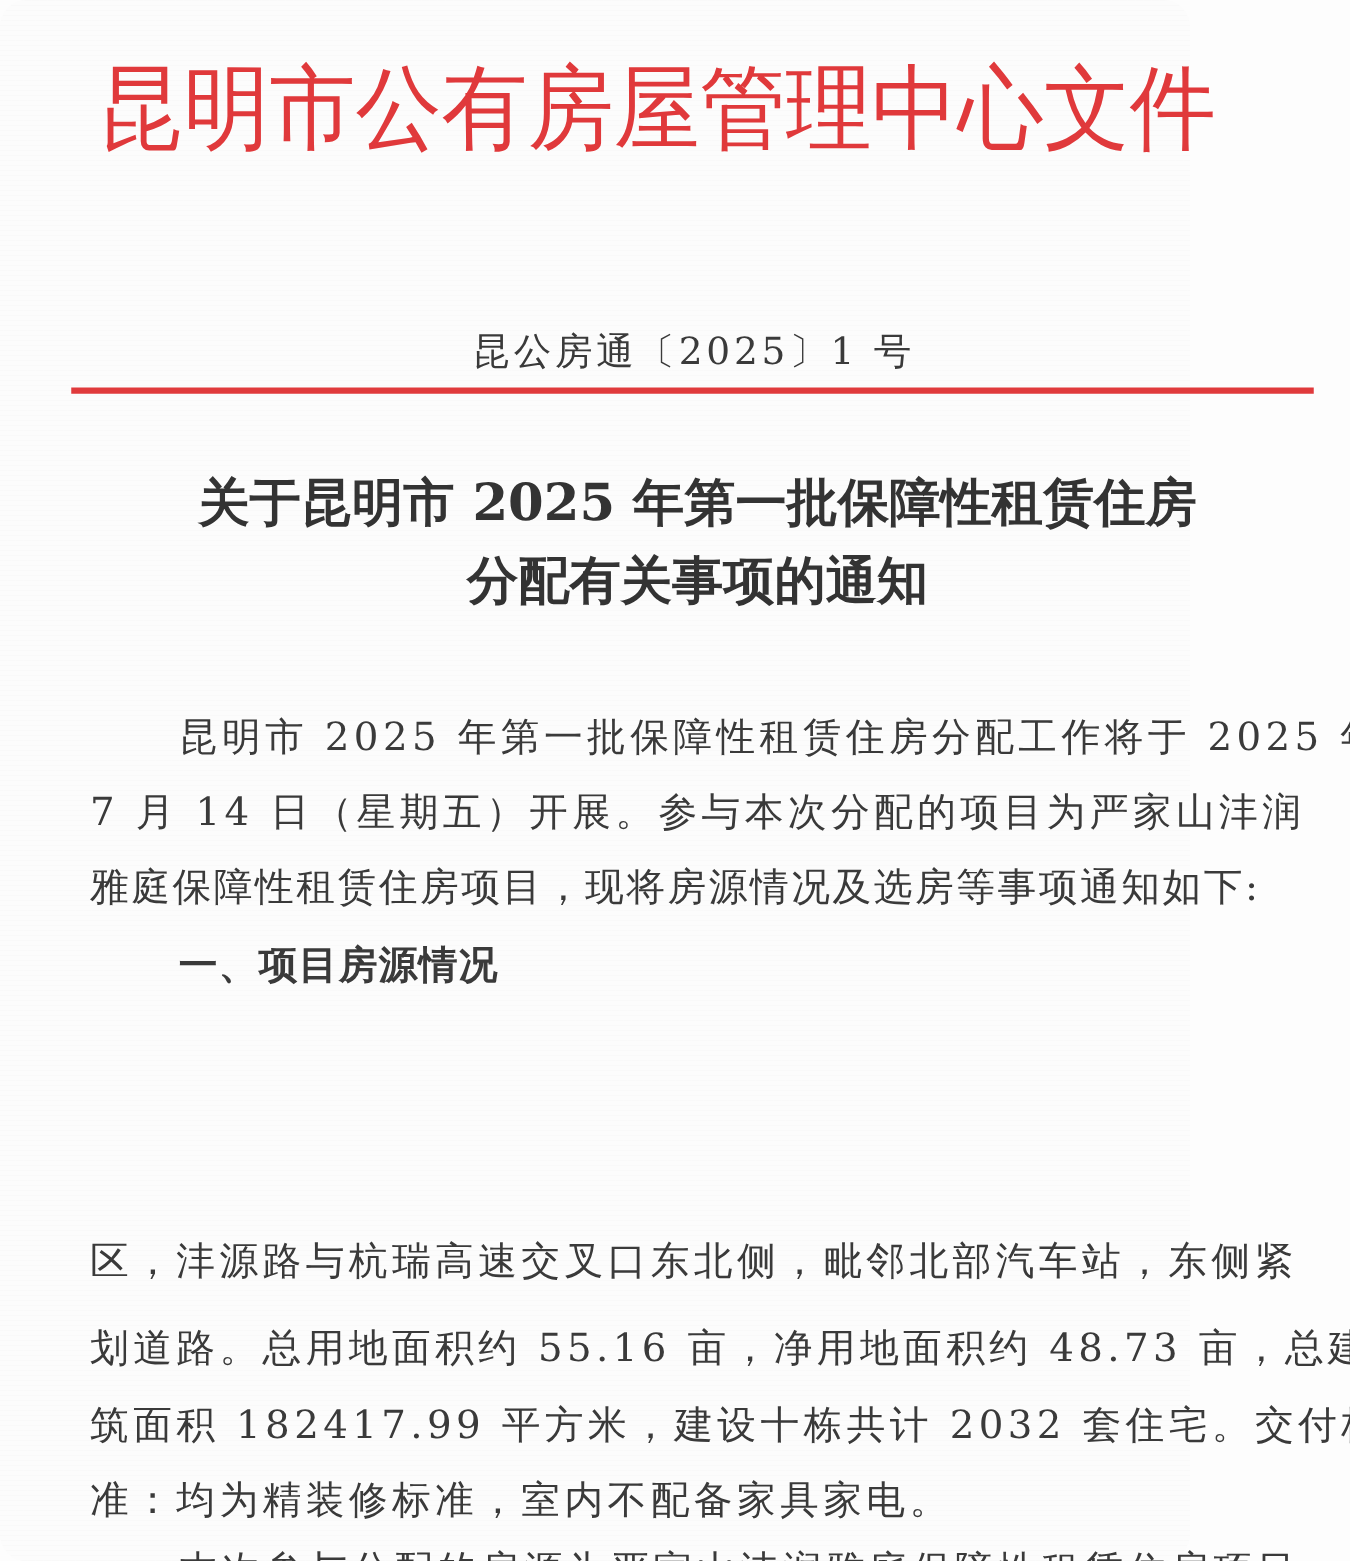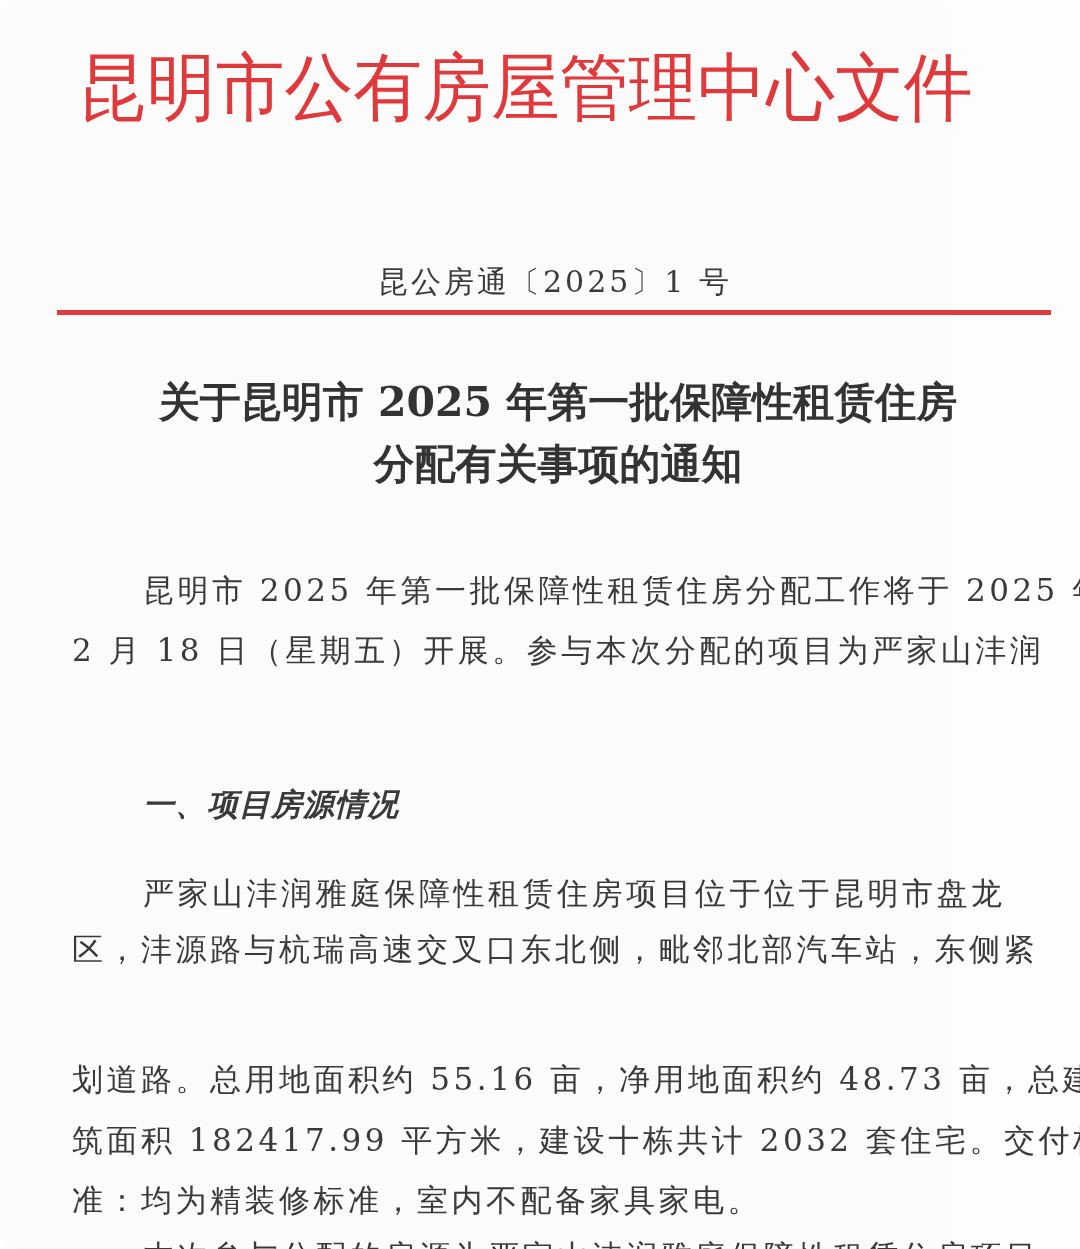--- a/index.html
+++ b/index.html
@@ -98,24 +98,24 @@
   <div class="masthead">昆明市公有房屋管理中心文件</div>
 
   <div class="doc-number">昆公房通〔2025〕1 号</div>
 
   <div class="red-rule"></div>
 
   <div class="title line1">关于昆明市 2025 年第一批保障性租赁住房</div>
   <div class="title line2">分配有关事项的通知</div>
 
   <div class="body-line indent" style="top:570px;">昆明市 2025 年第一批保障性租赁住房分配工作将于 2025 年</div>
-  <div class="body-line" style="top:630px;">2 月 18 日（星期五）开展。参与本次分配的项目为严家山沣润</div>
+  <div class="body-line" style="top:630px;">7 月 14 日（星期五）开展。参与本次分配的项目为严家山沣润</div>
+  <div class="body-line" style="top:690px; letter-spacing:2px;">雅庭保障性租赁住房项目，现将房源情况及选房等事项通知如下:</div>
 
-  <div class="body-line indent heading-1" style="top:784px;font-style:italic;">一、项目房源情况</div>
+  <div class="body-line indent heading-1" style="top:752px;">一、项目房源情况</div>
 
-  <div class="body-line indent" style="top:873px;">严家山沣润雅庭保障性租赁住房项目位于位于昆明市盘龙</div>
-  <div class="body-line" style="top:929px;">区，沣源路与杭瑞高速交叉口东北侧，毗邻北部汽车站，东侧紧</div>
+  <div class="body-line" style="top:989px;">区，沣源路与杭瑞高速交叉口东北侧，毗邻北部汽车站，东侧紧</div>
   <div class="body-line" style="top:1059px;">划道路。总用地面积约 55.16 亩，净用地面积约 48.73 亩，总建</div>
   <div class="body-line" style="top:1120px;">筑面积 182417.99 平方米，建设十栋共计 2032 套住宅。交付标</div>
   <div class="body-line" style="top:1180px;text-align:center;">准：均为精装修标准，室内不配备家具家电。</div>
   <div class="body-line indent" style="top:1236px;">本次参与分配的房源为严家山沣润雅庭保障性租赁住房项目</div>
 
 </div>
 
 </body></html>

